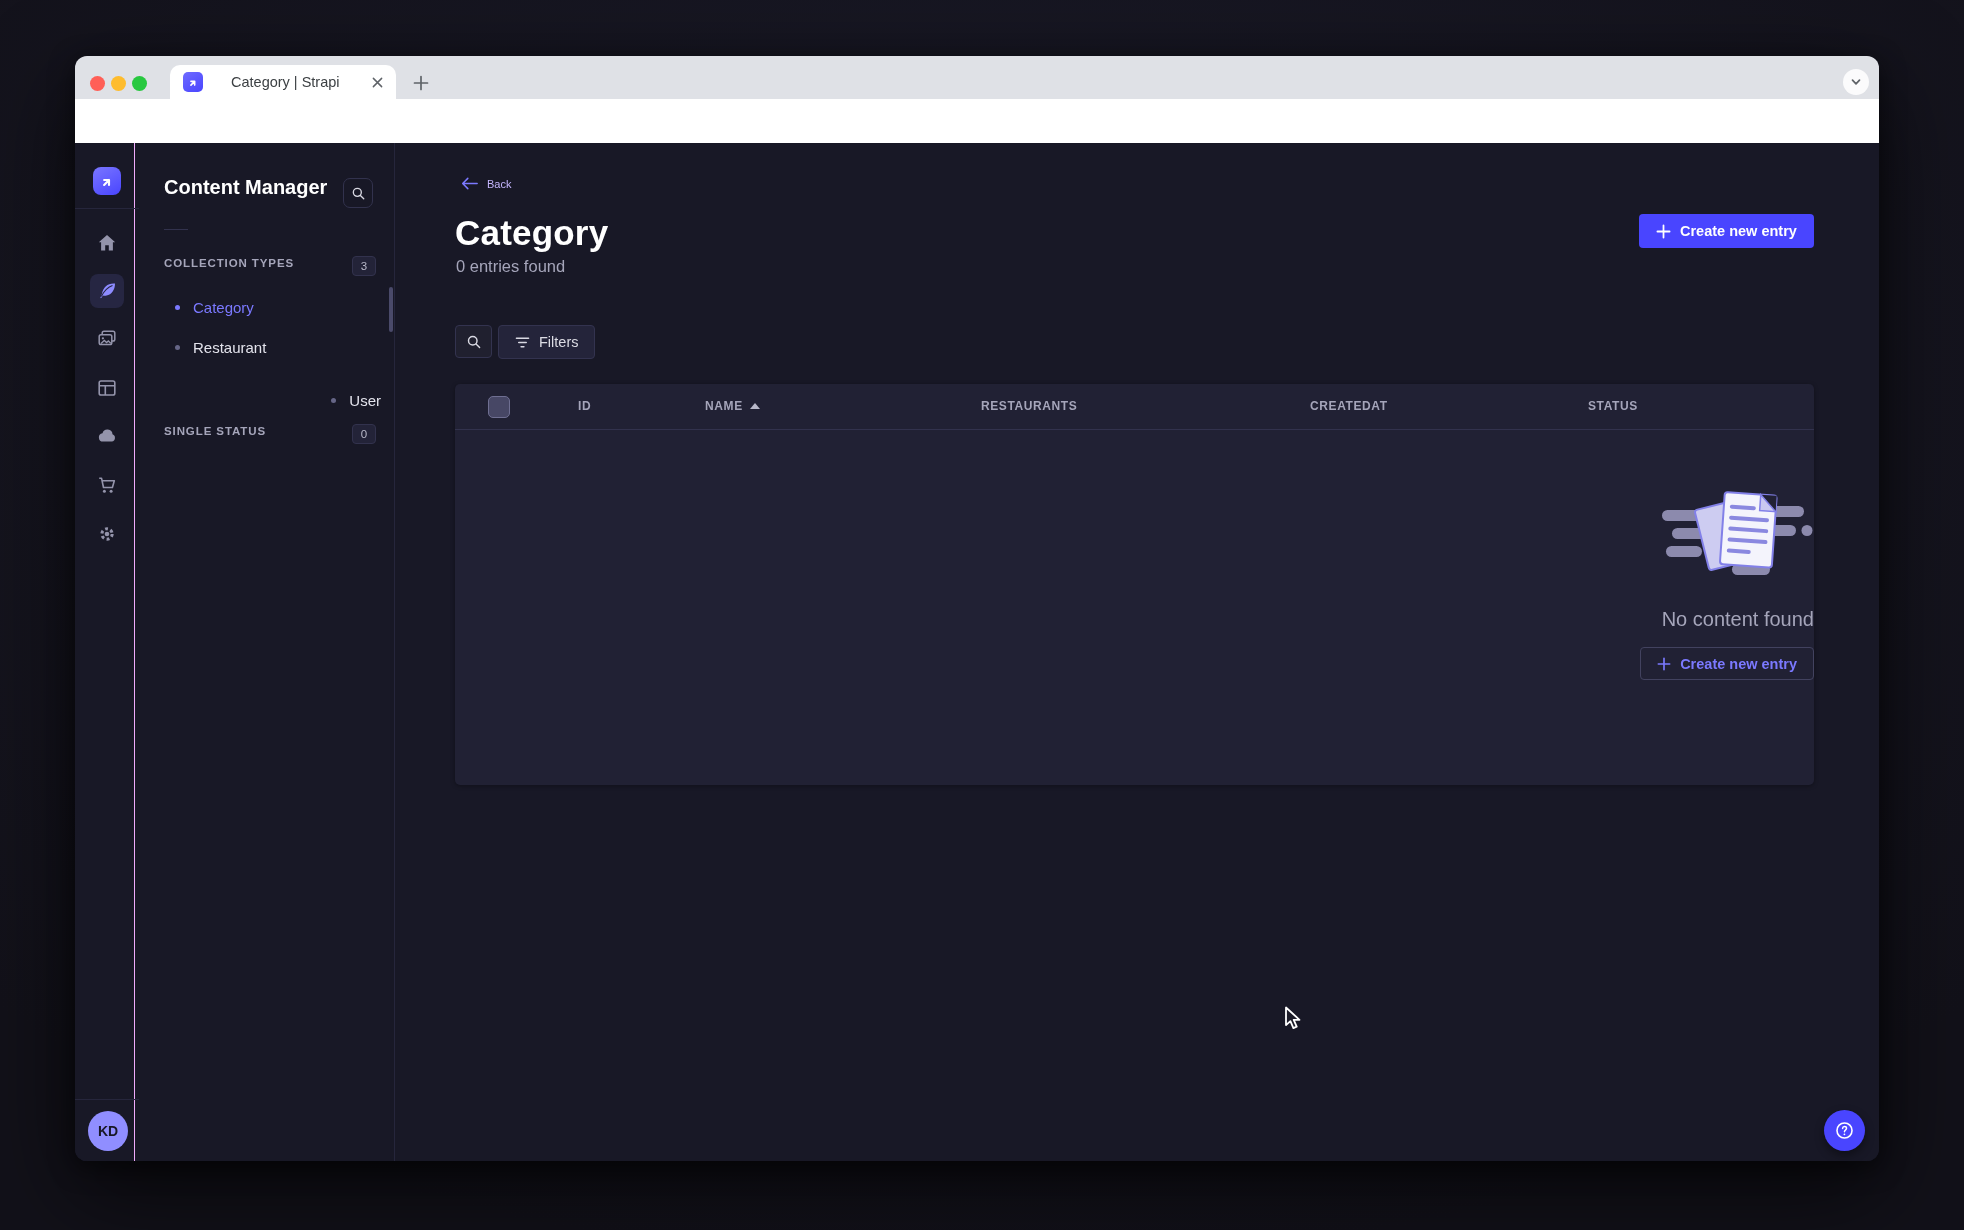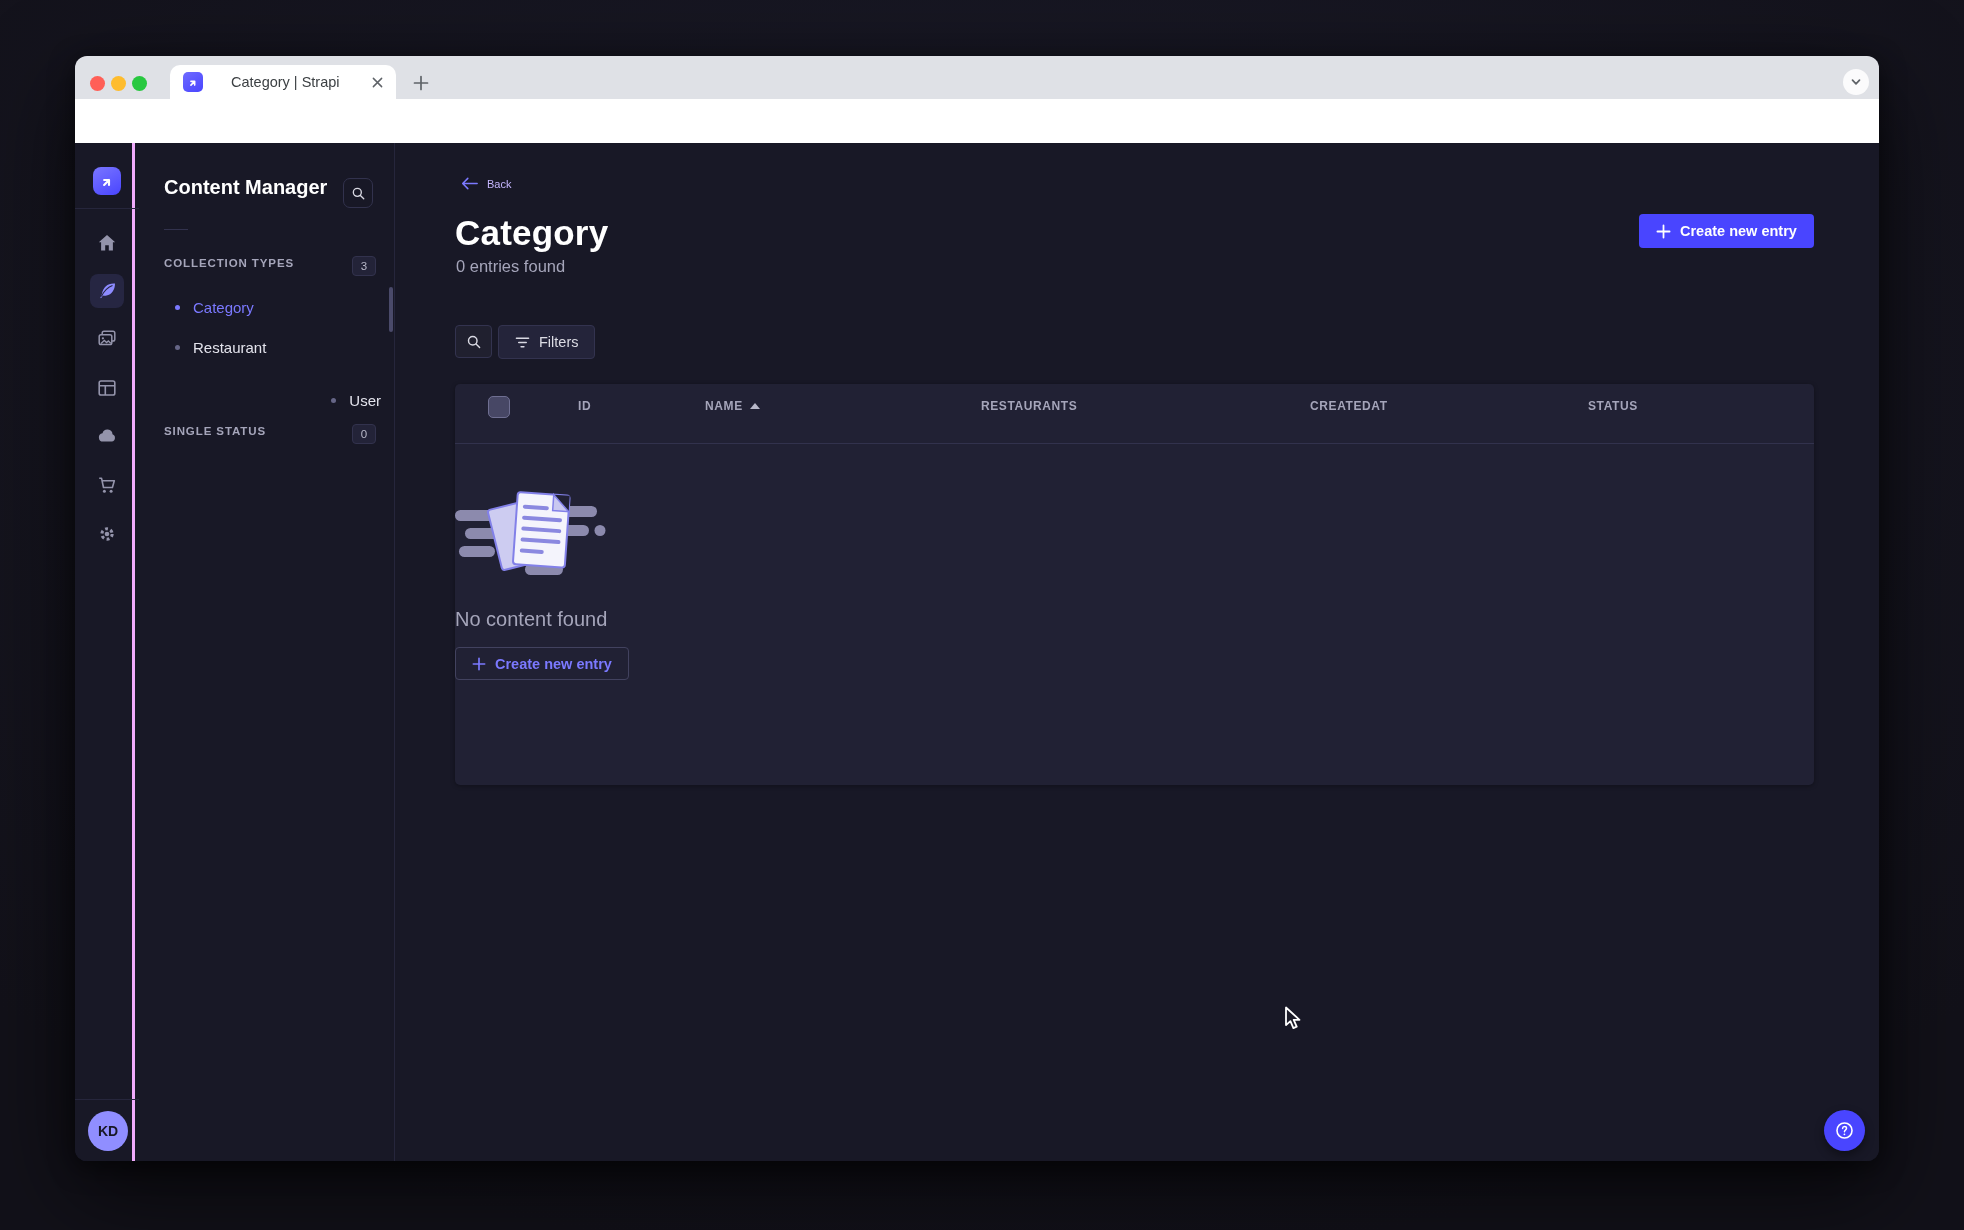--- a/index.html
+++ b/index.html
@@ -39,21 +39,21 @@
     display:flex; align-items:center; padding:0 14px;
   }
   .url-text { margin-left:12px; font-size:15px; color:#27292e; letter-spacing:.1px; white-space:nowrap; overflow:hidden; flex:1; }
   .box-ic { width:26px; height:26px; display:flex; align-items:center; justify-content:center; flex:0 0 auto; }
   .profile-circle { left:1730px; top:51px; width:28px; height:28px; border-radius:50%; background:#e1e3e6;
     display:flex; align-items:center; justify-content:center; }
 
   
   .app { left:0; top:87px; width:1804px; height:1018px; background:#181826; }
 
-  .rail { left:0; top:0; width:60px; height:100%; background:#181826; border-right:3px solid #f0abfc; }
+  .rail { left:0; top:0; width:60px; height:100%; background:#181826; border-right:1px solid #f0abfc; }
   .logo { left:18px; top:24px; width:28px; height:28px; border-radius:8px;
     background:linear-gradient(150deg,#7a76ff,#4945ff); display:flex; align-items:center; justify-content:center; }
   .rail-div { left:0; width:64px; height:1px; background:#26263c; }
   .rail-ic { left:21px; width:22px; height:22px; display:flex; align-items:center; justify-content:center; }
   .rail-active-bg { left:15px; top:131px; width:34px; height:34px; border-radius:8px; background:#262642; }
   .rail-avatar { left:13px; top:968px; width:40px; height:40px; border-radius:50%; background:#908eff;
     display:flex; align-items:center; justify-content:center; font-size:14px; font-weight:bold; color:#181826; }
 
   .subnav { left:64px; top:0; width:256px; height:100%; background:#181826; border-right:1px solid #26263c; }
   .subnav-title { left:25px; top:33px; font-size:20px; font-weight:bold; color:#ffffff; }
@@ -78,26 +78,26 @@
     top:71px; left:1244px; height:34px; padding:0 17px; border-radius:4px; background:#4945ff;
     display:flex; align-items:center; gap:9px; color:#ffffff; font-size:14.5px; font-weight:bold;
   }
   .icon-btn { width:37px; height:33px; border:1px solid #33334f; border-radius:4px; background:#20202f;
     display:flex; align-items:center; justify-content:center; }
   .filters-btn { left:103px; top:182px; height:33px; padding:16px 16px; border:1px solid #33334f; border-radius:4px;
     background:#24243a; display:flex; align-items:center; gap:9px; color:#dcdce4; font-size:14.5px; }
 
   .card { left:60px; top:241px; width:1359px; height:401px; background:#212134; border-radius:5px;
     box-shadow:0 1px 4px rgba(3,3,5,.35); }
-  .thead { left:0; top:0; width:100%; height:60px; border-bottom:1px solid #32324d; }
+  .thead { left:0; top:0; width:100%; height:46px; border-bottom:1px solid #32324d; }
   .checkbox { left:33px; top:12px; width:22px; height:22px; border-radius:5px; background:#474765; border:1px solid #6f6f92; }
   .col { top:15px; font-size:12px; font-weight:bold; letter-spacing:.6px; color:#a5a5ba; display:flex; align-items:center; gap:7px; }
   .sort-up { width:0; height:0; border-left:5px solid transparent; border-right:5px solid transparent;
     border-bottom:6px solid #b8b8c9; }
-  .empty-wrap { left:0; top:104px; width:100%; display:flex; flex-direction:column; align-items:flex-start; }
+  .empty-wrap { left:0; top:104px; width:100%; display:flex; flex-direction:column; align-items:flex-end; }
   .empty-msg { margin-top:28px; font-size:20px; color:#a5a5ba; }
   .btn-ghost { margin-top:16px; height:33px; padding:0 16px; border:1px solid #42425f; border-radius:4px;
     background:transparent; display:flex; align-items:center; gap:9px; color:#7b79ff; font-size:14.5px; font-weight:bold; }
 
   .help-fab { left:1749px; top:967px; width:41px; height:41px; border-radius:50%; background:#4945ff;
     display:flex; align-items:center; justify-content:center; box-shadow:0 4px 10px rgba(0,0,0,.4); }
 
   .cursor { left:1284px; top:1006px; }
 </style>
 </head>

